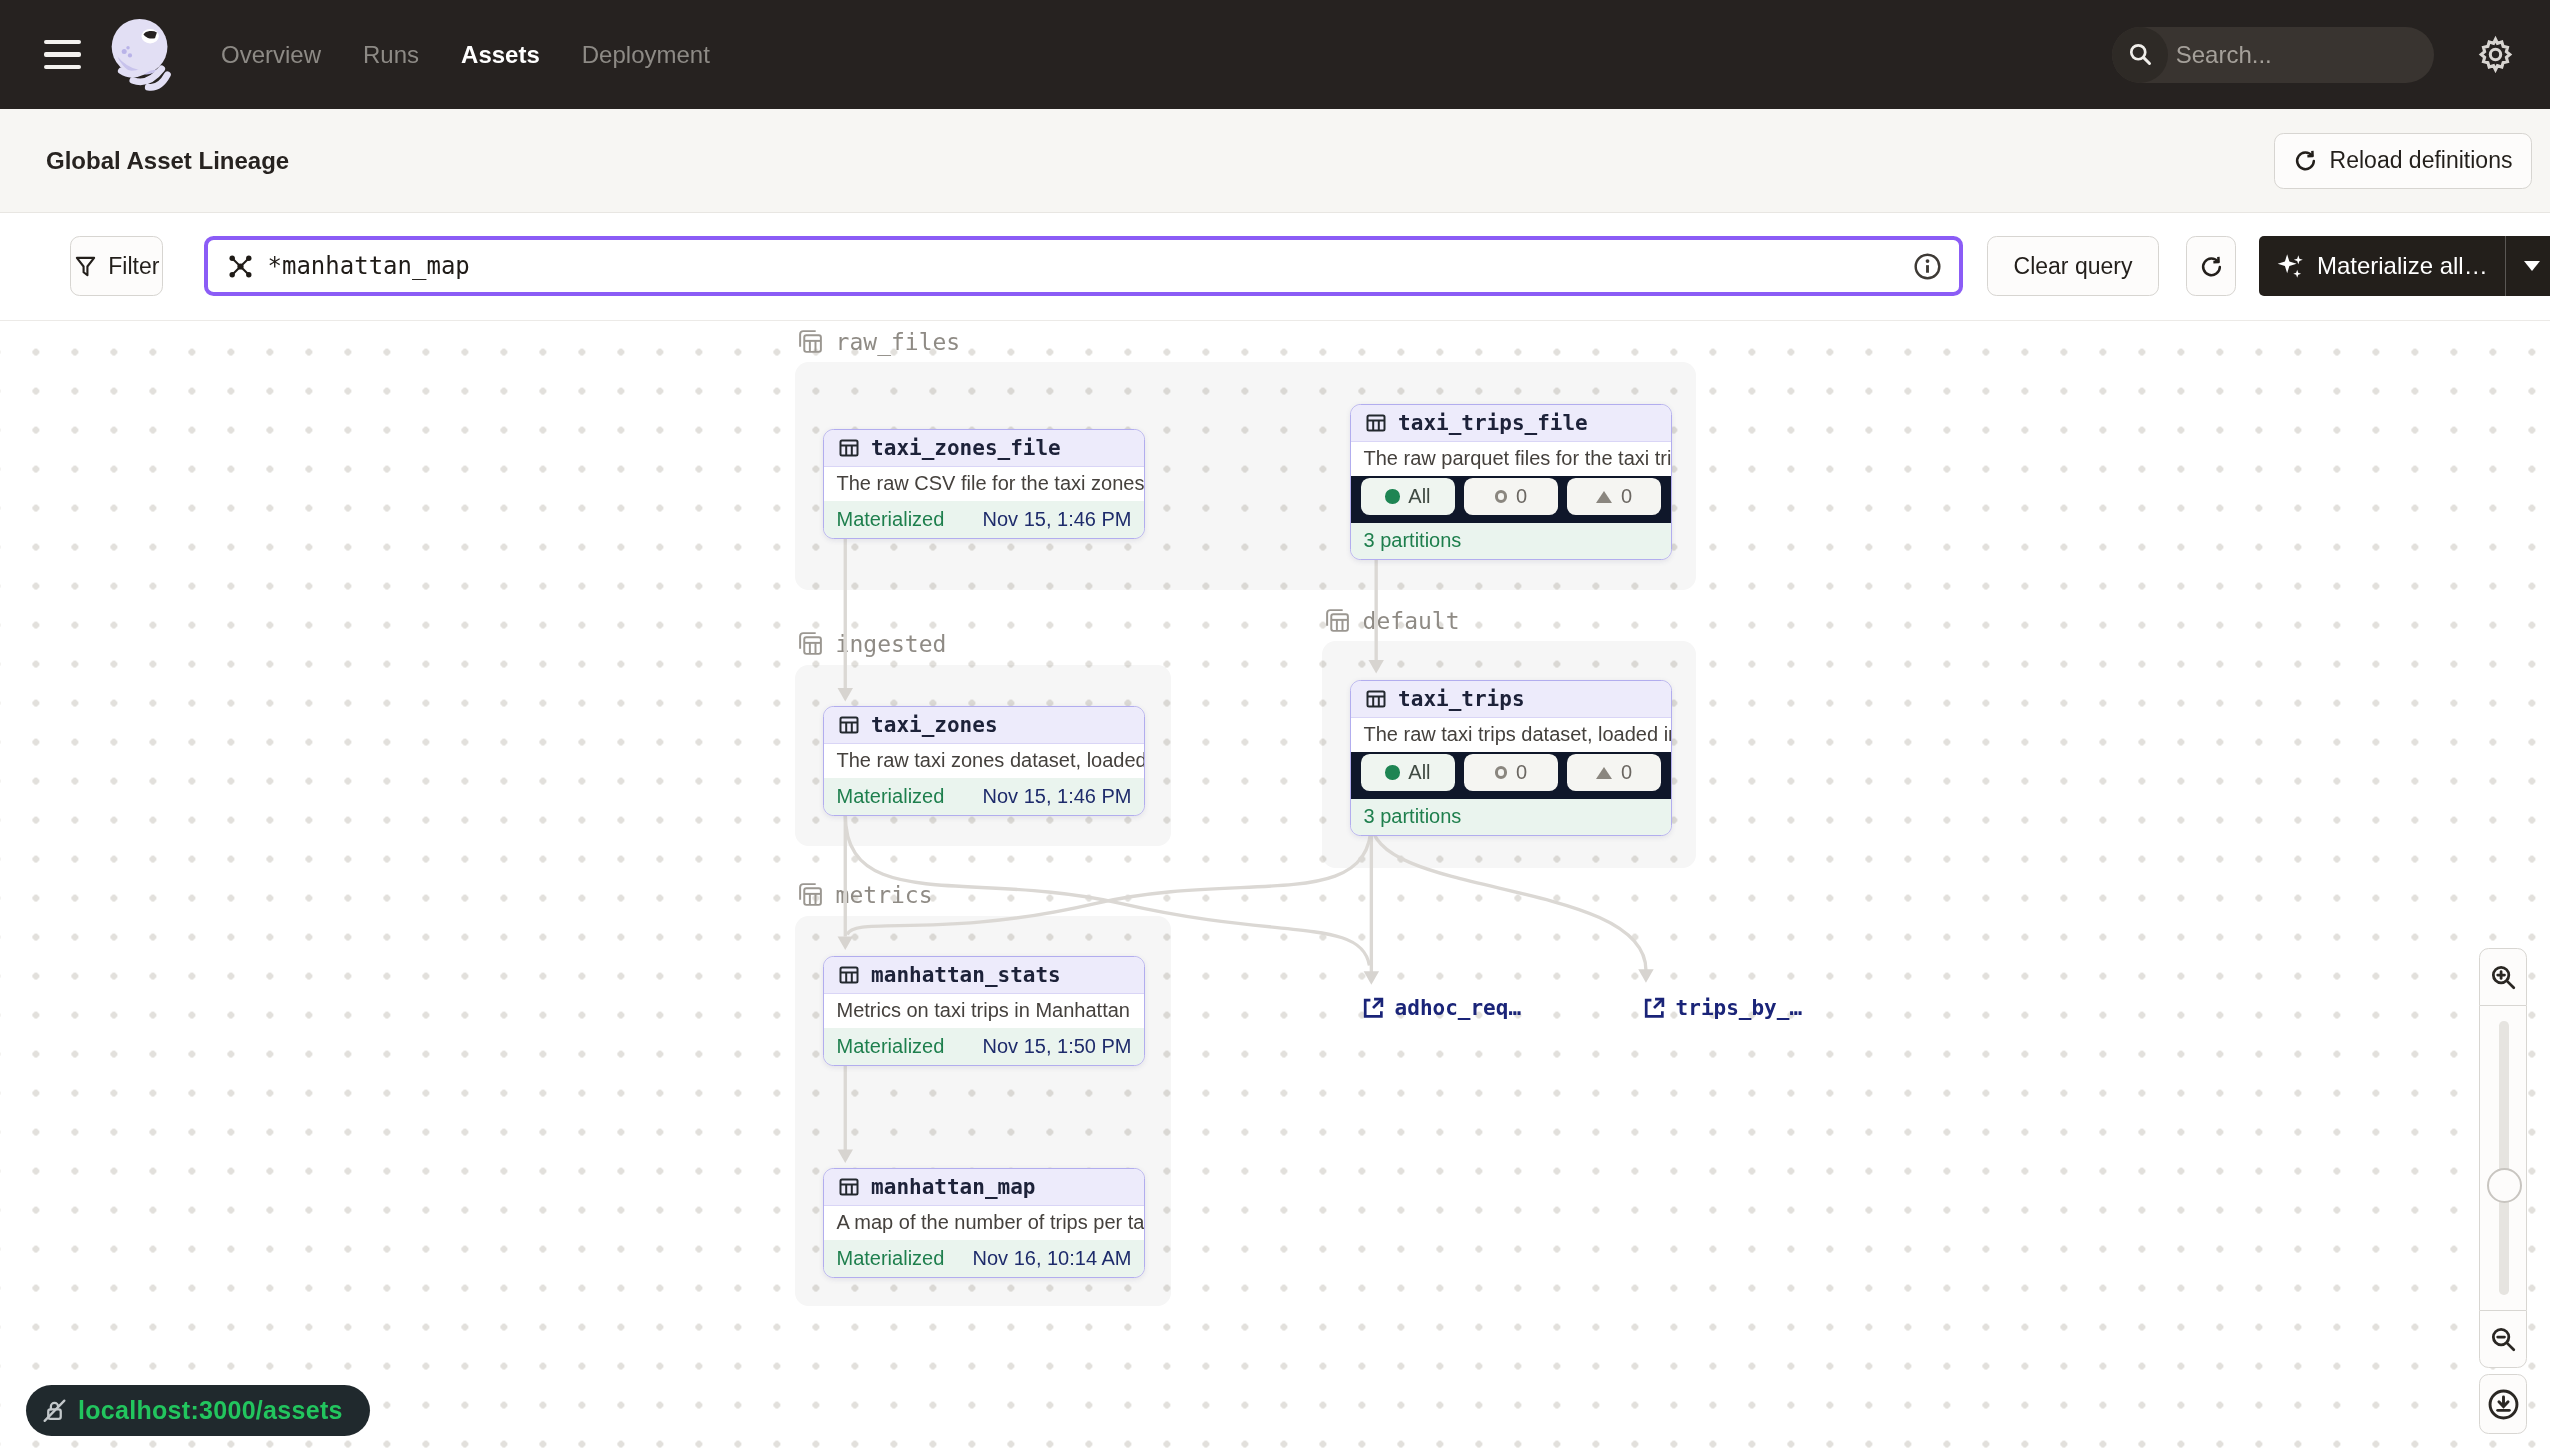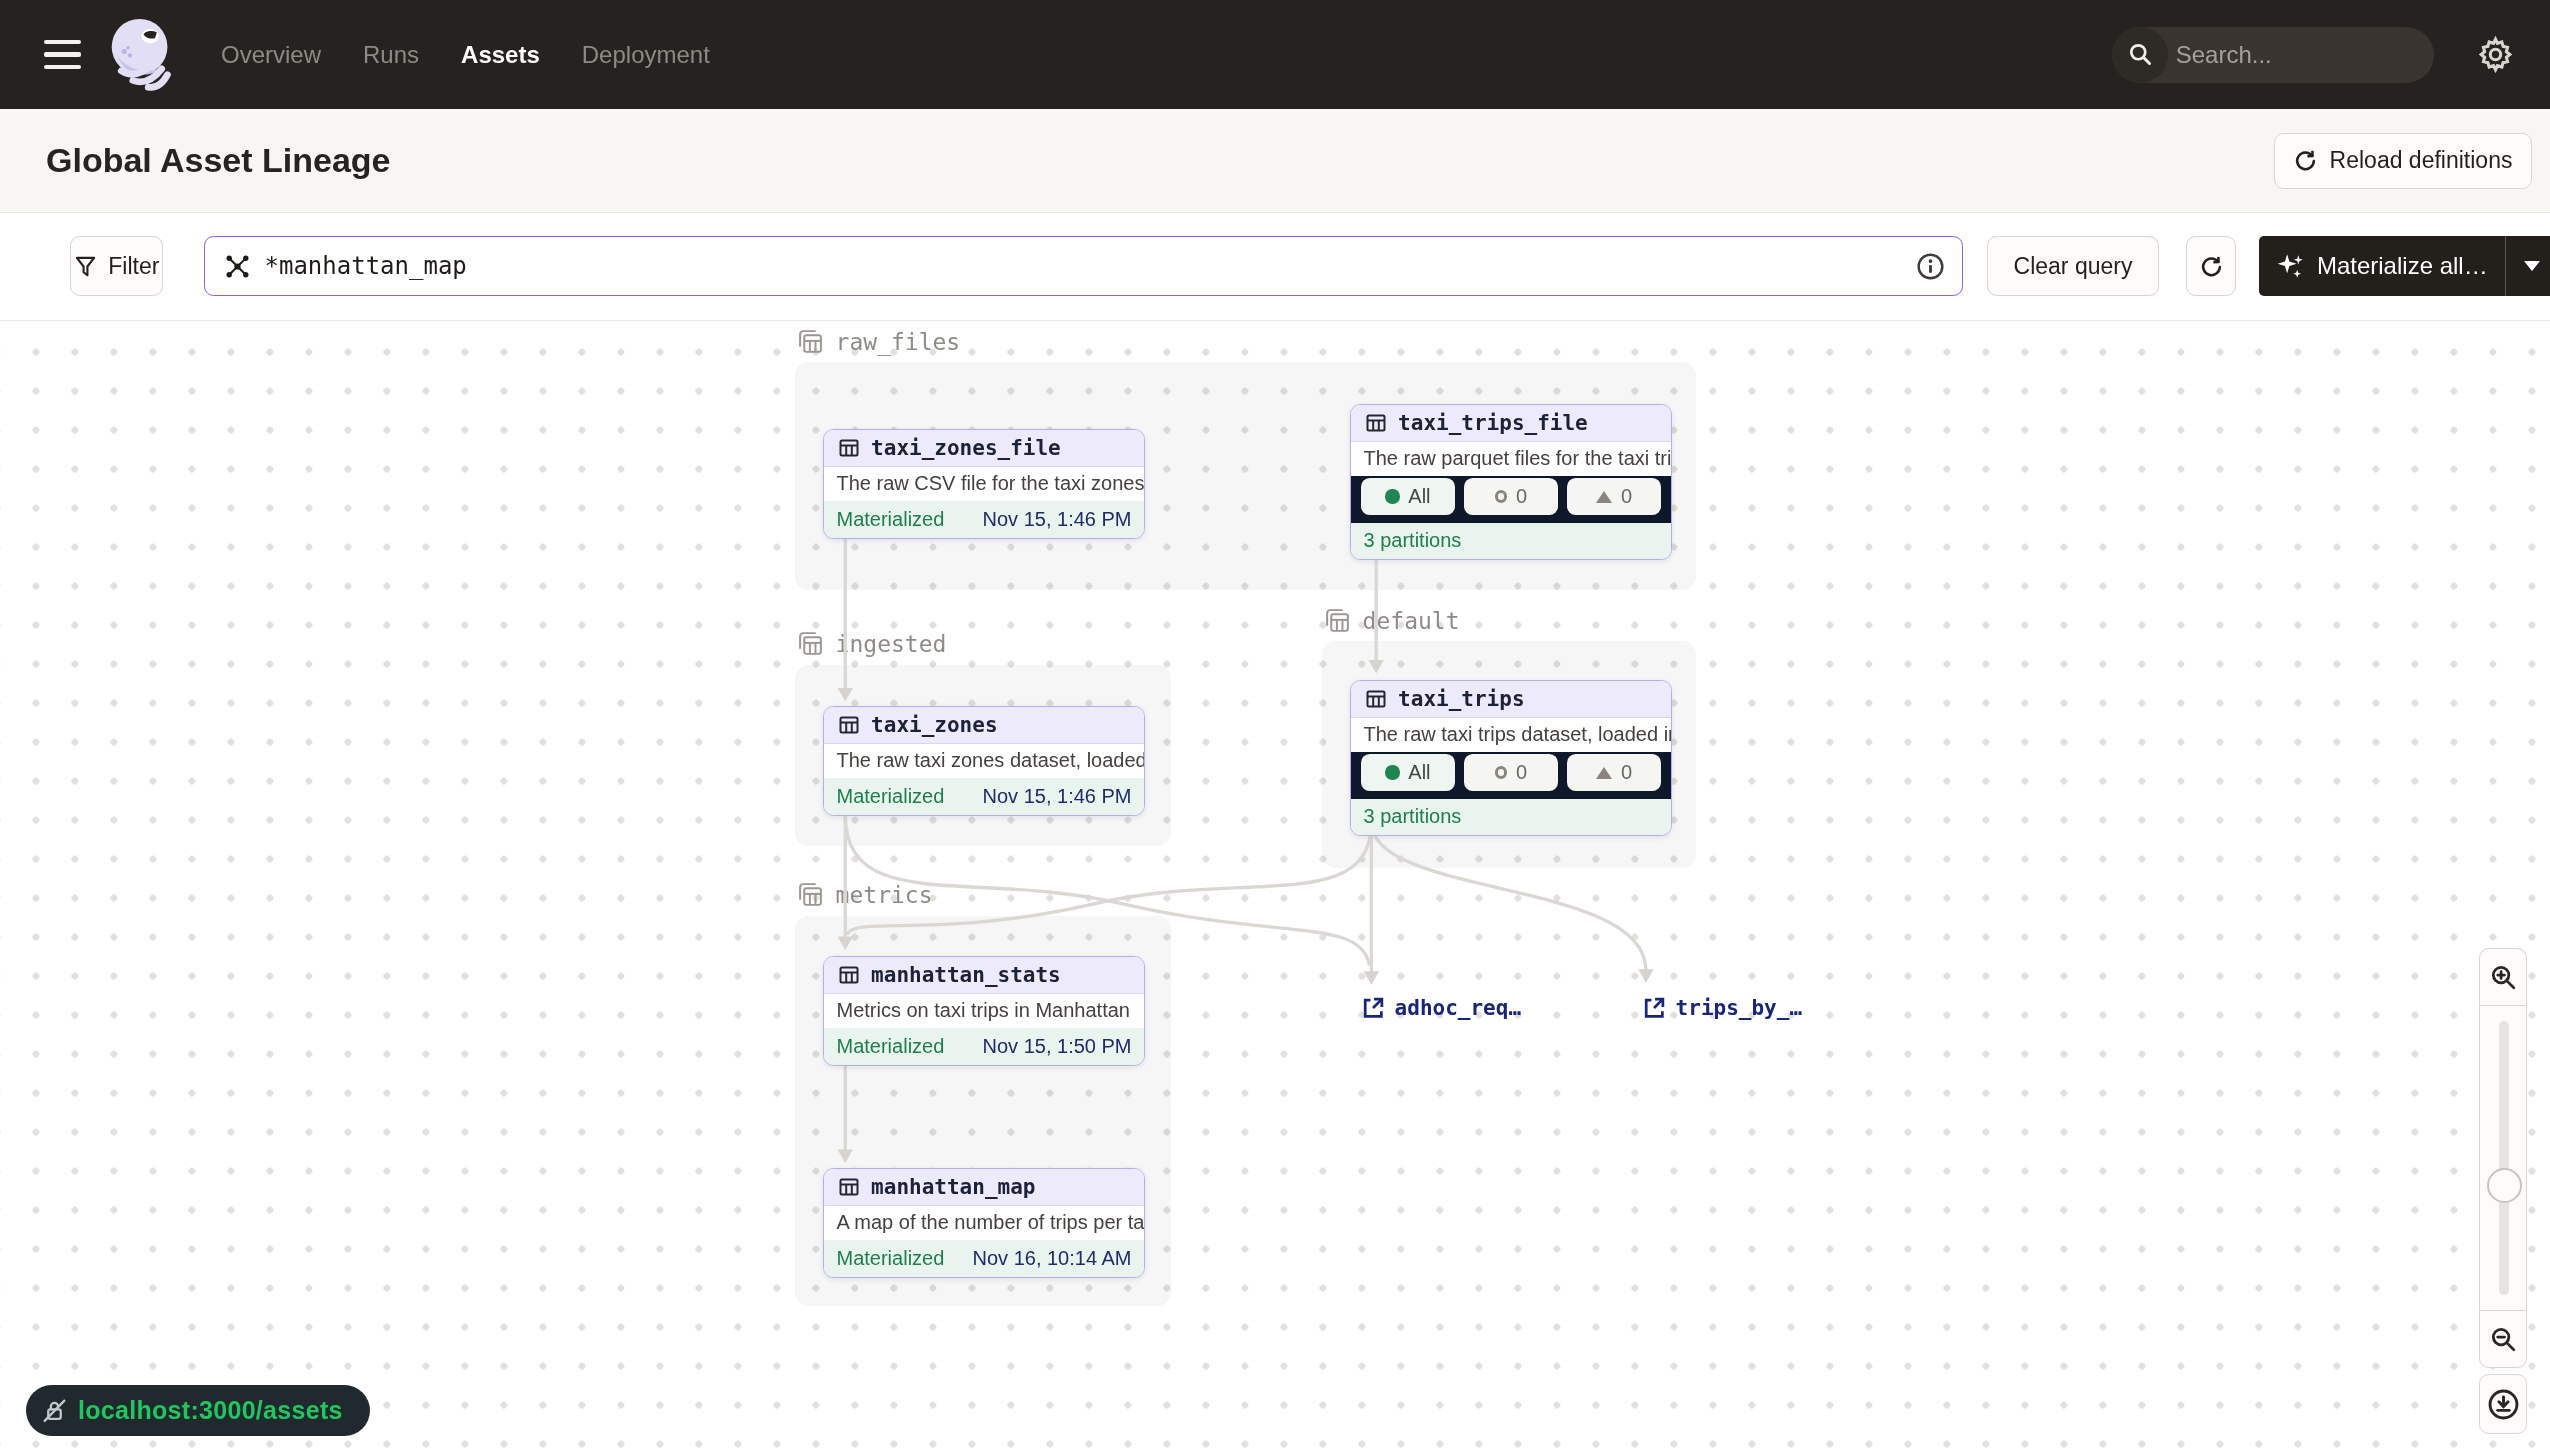--- a/index.html
+++ b/index.html
@@ -16,29 +16,29 @@
   .nav-link { font-size:24px; color:#8d8a85; cursor:pointer; }
   .nav-link.active { color:#ffffff; font-weight:700; }
   .topbar-right { margin-left:auto; display:flex; align-items:center; gap:42px; }
   .search-pill { width:322px; height:56px; background:#393430; border-radius:28px; display:flex; align-items:center; overflow:hidden; }
   .search-pill .mag-circle { width:56px; height:56px; border-radius:50%; background:#2e2a26; display:flex; align-items:center; justify-content:center; flex:0 0 auto; }
   .search-pill input { flex:1; background:transparent; border:none; outline:none; font-size:24px; color:#e8e5e1; padding:0 9.6px 0 7.7px; font-family:"Liberation Sans",sans-serif; }
   .search-pill input::placeholder { color:#a5a09a; }
 
   
   .page-header { height:104px; background:#f7f6f3; border-bottom:1px solid #e8e6e2; display:flex; align-items:center; padding:0 18.3px 0 46px; }
-  .page-title { font-size:34px; font-weight:700; color:#272320; }
+  .page-title { font-size:24px; font-weight:700; color:#272320; }
   .btn { display:flex; align-items:center; justify-content:center; gap:11.6px; background:#fdfcfb; border:1px solid #d7d5d1; border-radius:9.6px; font-size:23px; color:#231f1b; cursor:pointer; }
   .reload-btn { margin-left:auto; width:258px; height:56px; }
 
   
   .toolbar { height:107px; background:#ffffff; position:relative; }
   .toolbar > * { position:absolute; top:23px; height:60px;margin-left:31px; }
   .filter-btn { left:39px; width:93px; }
-  .query-input { left:173px; width:1759px; border:1px solid #8b5cf6; border-radius:9.6px; background:#fff; display:flex; align-items:center; padding:0 17.3px 0 19px; gap:13.5px; }
+  .query-input { left:173px; width:1759px; border:4px solid #8b5cf6; border-radius:9.6px; background:#fff; display:flex; align-items:center; padding:0 17.3px 0 19px; gap:13.5px; }
   .query-input input { flex:1; border:none; outline:none; font-family:"DejaVu Sans Mono",monospace; font-size:24px; color:#1f1b17; background:transparent; }
   .clear-btn { left:1956px; width:172px; }
   .refresh-btn { left:2155px; width:50px; }
   .mat-btn { left:2228px; width:298px; background:#231f1b; border-radius:5px; display:flex; align-items:stretch; cursor:pointer; overflow:hidden; }
   .mat-main { flex:1; display:flex; align-items:center; justify-content:center; gap:11.6px; color:#fff; font-size:24px; }
   .mat-caret { width:52px; border-left:1px solid rgba(255,255,255,0.25); display:flex; align-items:center; justify-content:center; }
   .caret-down { width:0; height:0; border-left:8.7px solid transparent; border-right:8.7px solid transparent; border-top:10.6px solid #ffffff; }
 
   
   .canvas { position:absolute; left:0; top:320px; right:0; bottom:0; background:#ffffff;

